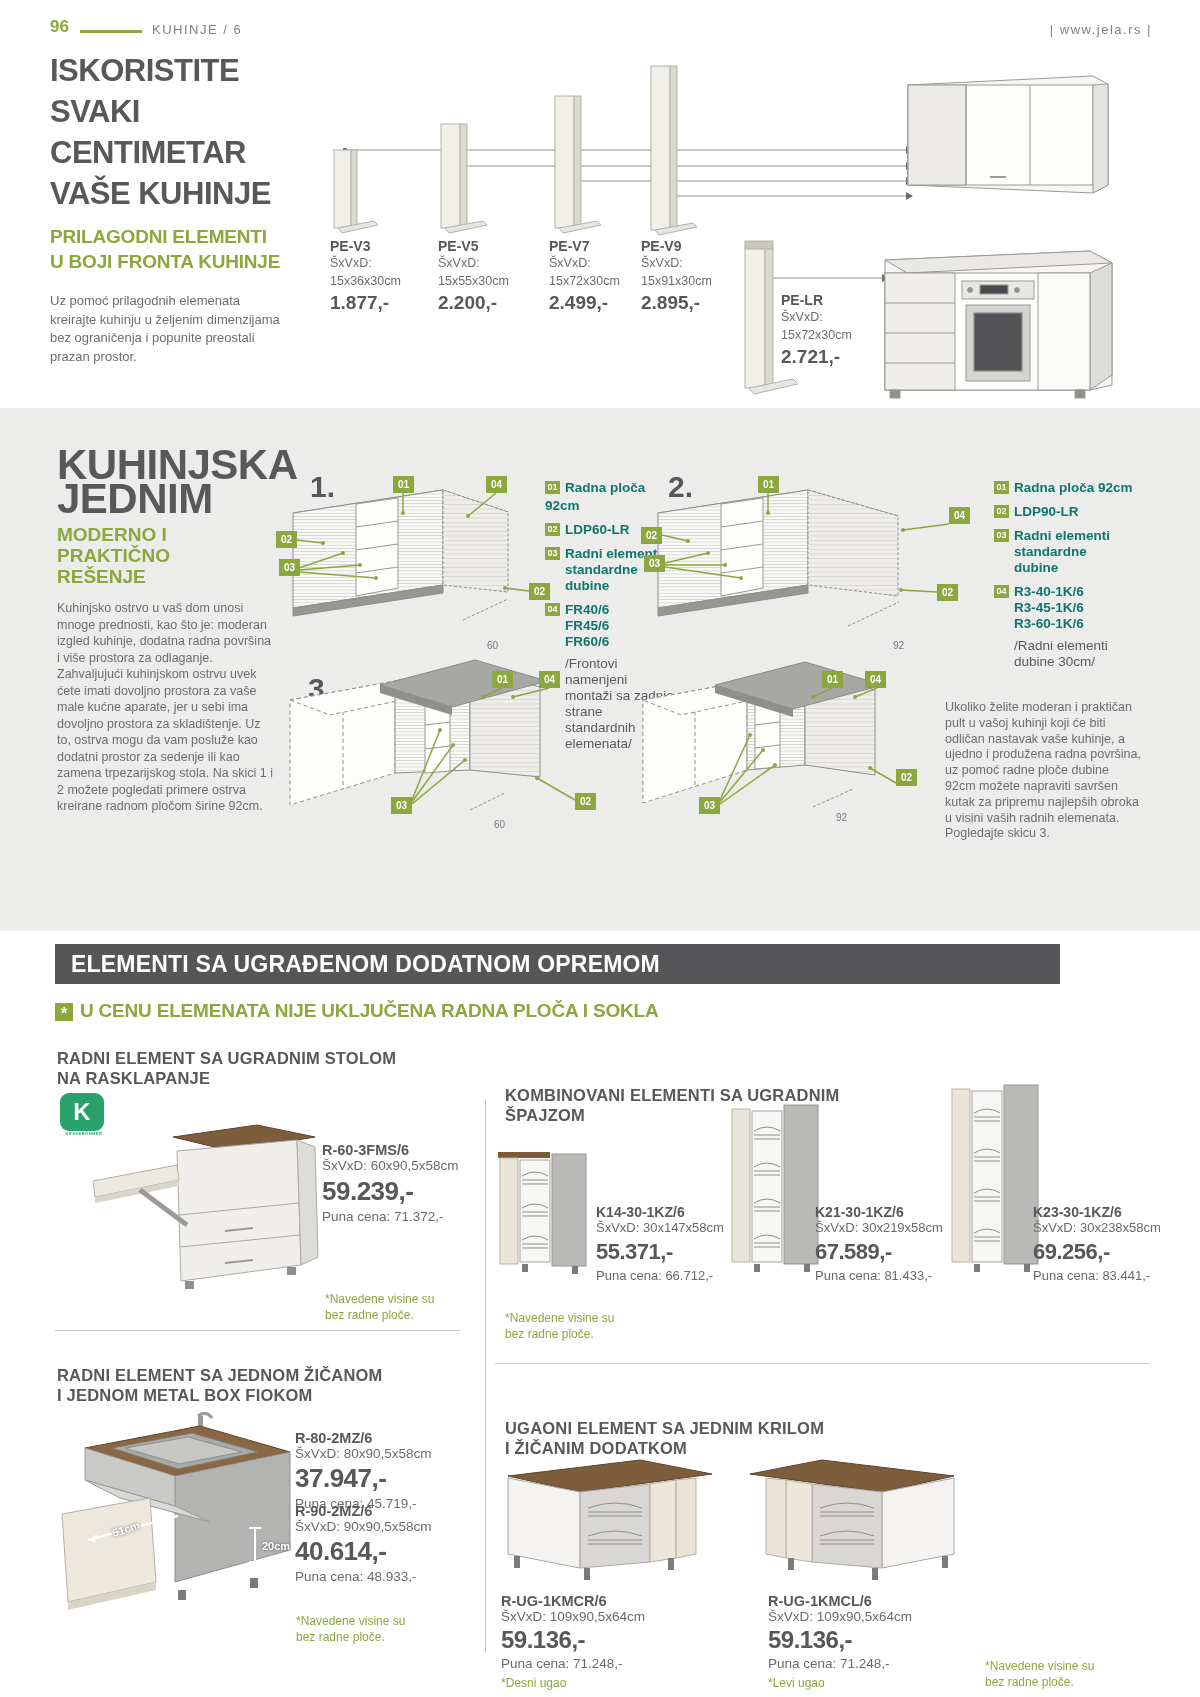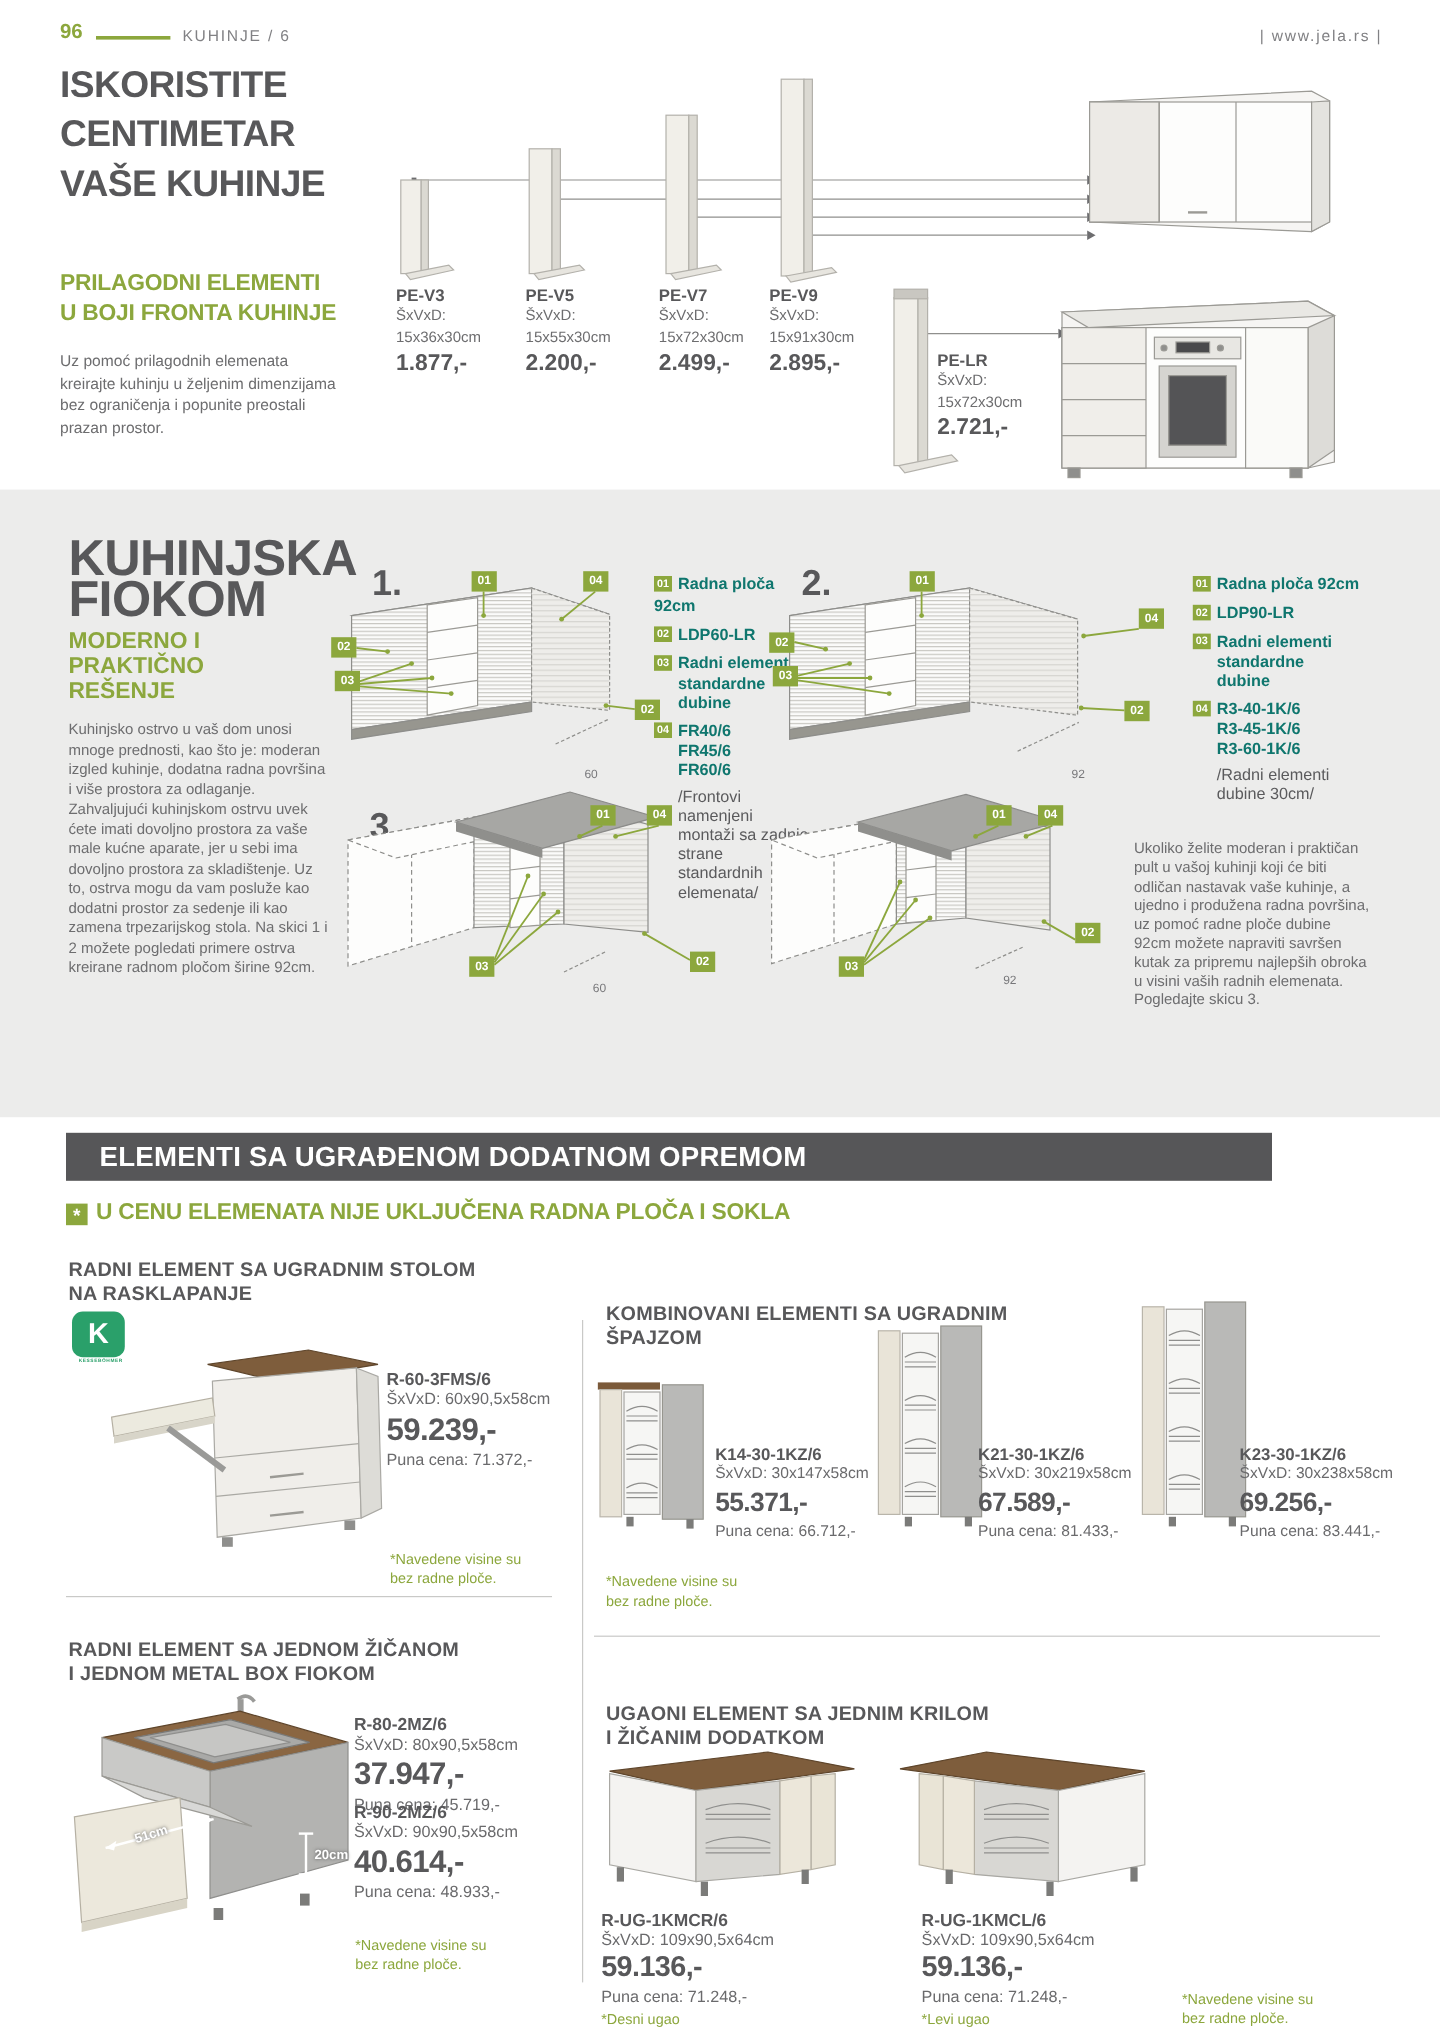--- a/index.html
+++ b/index.html
@@ -26,21 +26,21 @@
   .sketch{font-size:30px;font-weight:800;color:var(--dark);}
   .t{position:absolute;width:21px;height:17px;background:var(--accent);color:#fff;
      font-size:10px;font-weight:700;text-align:center;line-height:17px;}
   .lt{display:inline-block;width:15px;height:13px;background:var(--accent);color:#fff;
      font-size:9px;font-weight:700;text-align:center;line-height:13px;vertical-align:2px;margin-right:5px;}
   .lg{font-size:13.5px;line-height:16px;font-weight:700;color:#0f766e;}
   .lg2{font-size:13.5px;line-height:16px;font-weight:400;color:#5a5a5c;}
   .dim{font-size:10px;color:#77777a;}
   .side-txt{font-size:12.5px;line-height:15.8px;color:var(--body);}
   .bar{background:var(--bar);color:#fff;font-size:23px;font-weight:800;letter-spacing:0.2px;
-       display:flex;align-items:center;padding-left:28px;}
+       display:flex;align-items:center;padding-left:16px;}
   .disc{font-size:19px;font-weight:800;color:var(--accent);letter-spacing:-0.2px;}
   .star{display:inline-block;width:18px;height:18px;background:var(--accent);color:#fff;text-align:center;
         line-height:22px;font-size:16px;font-weight:800;margin-right:7px;vertical-align:-2px;}
   .h{font-size:16.5px;line-height:20px;font-weight:700;color:var(--dark);letter-spacing:0.2px;}
   .c{font-size:14.5px;font-weight:700;color:var(--dark);}
   .d{font-size:13.5px;color:#6a6a6c;}
   .p{font-size:26px;font-weight:800;color:var(--dark);letter-spacing:-0.5px;}
   .p2{font-size:22px;font-weight:800;color:var(--dark);letter-spacing:-0.5px;}
   .f{font-size:13.5px;color:#6a6a6c;}
   .gn{font-size:12px;line-height:16px;color:var(--accent);}
@@ -68,20 +68,21 @@
 
 <div class="page">
 
   <div class="abs pgnum" style="left:50px;top:17px;">96</div>
   <div class="abs" style="left:80px;top:30px;width:62px;height:3px;background:var(--accent);"></div>
   <div class="abs crumb" style="left:152px;top:22px;">KUHINJE / 6</div>
   <div class="abs site" style="right:48px;top:22px;">| www.jela.rs |</div>
 
   <div class="abs hero-title" style="left:50px;top:50px;width:260px;">
     <div>ISKORISTITE</div>
+    <div>SVAKI</div>
     <div>CENTIMETAR</div>
     <div>VAŠE KUHINJE</div>
   </div>
   <div class="abs hero-sub" style="left:50px;top:224px;">
     <div>PRILAGODNI ELEMENTI</div>
     <div>U BOJI FRONTA KUHINJE</div>
   </div>
   <div class="abs body-txt" style="left:50px;top:292px;width:235px;">Uz pomoć prilagodnih elemenata kreirajte kuhinju u željenim dimenzijama bez ograničenja i popunite preostali prazan prostor.</div>
 
   <svg class="abs" style="left:290px;top:45px;" width="870" height="360" viewBox="0 0 870 360">
@@ -186,21 +187,21 @@
     <div class="pe-code">PE-LR</div>
     <div class="pe-dims">ŠxVxD:</div>
     <div class="pe-dims">15x72x30cm</div>
     <div class="pe-price" style="margin-top:2px;">2.721,-</div>
   </div>
 
   <div class="abs band" style="left:0;top:408px;width:1200px;height:523px;"></div>
 
   <div class="abs band-title" style="left:57px;top:448px;">
     <div>KUHINJSKA</div>
-    <div>FIOKOM</div>
+    <div>JEDNIM</div>
   </div>
   <div class="abs band-sub" style="left:57px;top:524px;">
     <div>MODERNO I</div>
     <div>PRAKTIČNO</div>
     <div>REŠENJE</div>
   </div>
   <div class="abs body-txt" style="left:57px;top:600px;width:218px;font-size:12.5px;line-height:16.5px;">Kuhinjsko ostrvo u vaš dom unosi mnoge prednosti, kao što je: moderan izgled kuhinje, dodatna radna površina i više prostora za odlaganje. Zahvaljujući kuhinjskom ostrvu uvek ćete imati dovoljno prostora za vaše male kućne aparate, jer u sebi ima dovoljno prostora za skladištenje. Uz to, ostrva mogu da vam posluže kao dodatni prostor za sedenje ili kao zamena trpezarijskog stola. Na skici 1 i 2 možete pogledati primere ostrva kreirane radnom pločom širine 92cm.</div>
 
   <div class="abs sketch" style="left:310px;top:470px;">1.</div>
   <div class="abs sketch" style="left:668px;top:470px;">2.</div>

